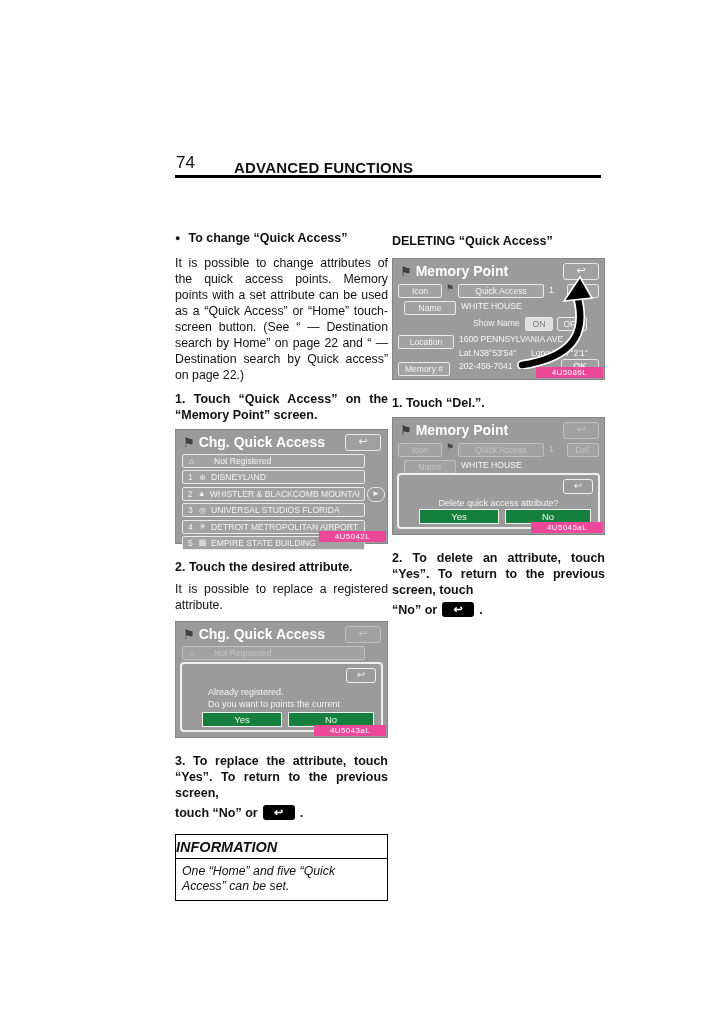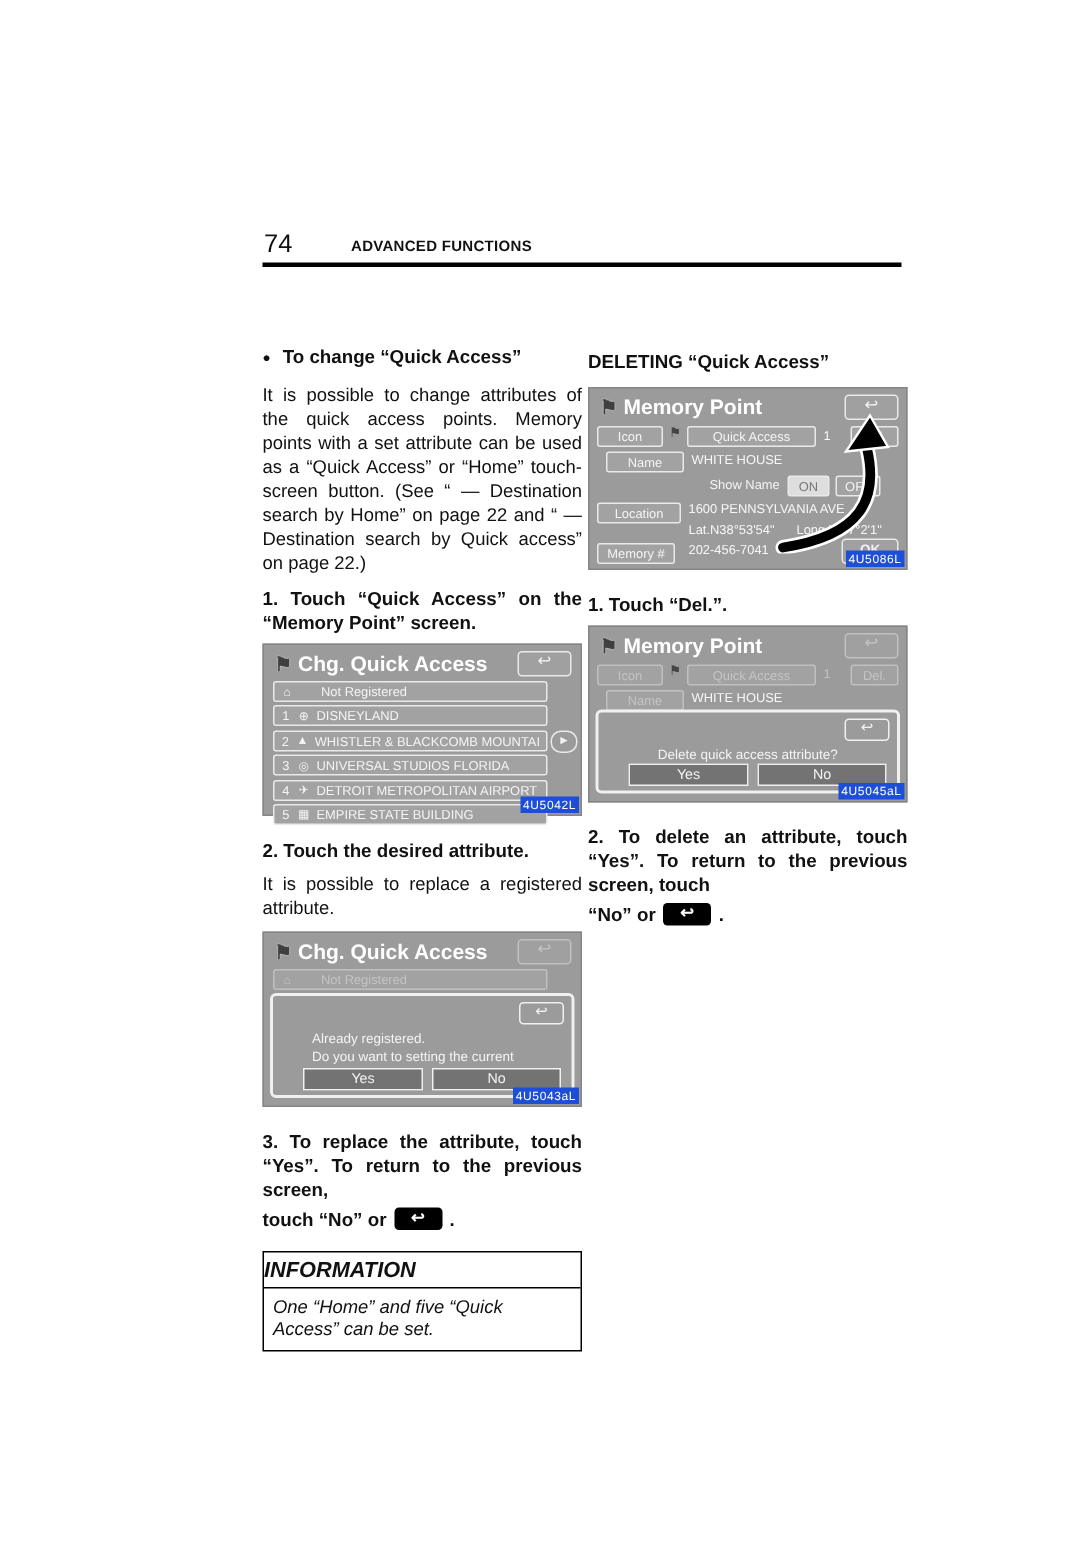--- a/index.html
+++ b/index.html
@@ -1,42 +1,42 @@
 <!DOCTYPE html>
 <html><head>
 <meta charset="utf-8">
 <style>
   html,body{margin:0;padding:0;background:#fff;}
   .page{position:relative;width:728px;height:1030px;background:#fff;overflow:hidden;
         font-family:"Liberation Sans",sans-serif;color:#111;margin-left:32px;}
   
   .pg-num{position:absolute;left:144px;top:153px;font-size:17px;font-family:"Liberation Sans",sans-serif;}
-  .pg-head{position:absolute;left:202px;top:159px;font-size:10px;font-weight:bold;letter-spacing:.2px;}
+  .pg-head{position:absolute;left:202px;top:159px;font-size:15px;font-weight:bold;letter-spacing:.2px;}
   .pg-rule{position:absolute;left:143px;top:175px;width:426px;height:3px;background:#000;}
   
   .col{position:absolute;width:213px;top:231px;}
   .col-l{left:143px;}
   .col-r{left:360px;}
   .para{font-size:12.3px;line-height:16px;text-align:justify;margin:0 0 8px 0;}
   .bullet-head{display:flex;gap:8px;font-weight:bold;font-size:12.5px;margin-bottom:9px;}
   .bullet-head .dot{font-size:9px;line-height:15px;}
   .step{font-weight:bold;font-size:12.5px;line-height:16px;text-align:justify;margin:2px 0 6px 0;}
   .iconline{font-weight:bold;font-size:12.5px;margin:4px 0 10px 0;display:flex;align-items:center;gap:5px;}
   .inline-return{display:inline-block;width:32px;height:15px;background:#000;border-radius:3px;
                  color:#fff;text-align:center;line-height:15px;font-size:11px;}
   
   .info-box{border:1.6px solid #000;margin-top:14px;}
   .info-title{font-weight:bold;font-style:italic;font-size:14.5px;text-align:left;
               padding:4px 0 3px;border-bottom:1.6px solid #000;}
   .info-body{font-weight:normal;font-style:italic;font-size:12.3px;line-height:15px;padding:5px 6px 6px;}
   
   .screen{position:relative;width:211px;background:#9b9b9b;border:1px solid #858585;
           font-family:"Liberation Sans",sans-serif;margin-bottom:15px;}
-  .cap{position:absolute;right:1px;bottom:1px;background:#1d4ed8;color:#fff;font-size:8px;
-       padding:1px 2px;letter-spacing:.4px;}
+  .cap{position:absolute;right:1px;bottom:1px;background:#ec4899;color:#fff;font-size:8px;
+       padding:1px 16px;letter-spacing:.4px;}
   .s-title{position:absolute;left:7px;top:4px;color:#fff;font-weight:bold;font-size:14px;
            display:flex;align-items:center;gap:4px;white-space:nowrap;}
   .s-title .flag{color:#3f3f3f;font-size:13px;text-shadow:0 0 1px #eee;}
   .ret{position:absolute;width:34px;height:15px;border:1.6px solid #e9e9e9;border-radius:3px;
        color:#f2f2f2;font-size:11px;line-height:13px;text-align:center;background:#a0a0a0;}
   .btn{border:1px solid #e9e9e9;border-radius:2px;background:#a2a2a2;color:#f4f4f4;
        font-size:8.6px;text-align:center;position:absolute;line-height:12px;height:12px;}
   .dim{color:#c4c4c4!important;border-color:#c0c0c0!important;}
   .dim *{color:#c4c4c4!important;}
   
@@ -46,21 +46,21 @@
         color:#f4f4f4;font-size:8.6px;white-space:nowrap;overflow:hidden;}
   .lrow .n{width:7px;text-align:center;}
   .lrow .g{width:9px;text-align:center;font-size:8px;}
   .next-btn{position:absolute;right:2px;top:57px;width:16px;height:13px;border:1.4px solid #e9e9e9;
             border-radius:7px;color:#f2f2f2;font-size:8px;line-height:12px;text-align:center;}
   
   .dlg{position:absolute;border:2px solid #f0f0f0;border-radius:4px;background:#9b9b9b;}
   .dlg .ret2{position:absolute;right:5px;top:4px;width:28px;height:13px;border:1.5px solid #f0f0f0;
              border-radius:3px;color:#f2f2f2;font-size:10px;line-height:11px;text-align:center;}
   .dlg-txt{position:absolute;color:#f4f4f4;font-size:9px;line-height:12px;}
-  .dlg-btn{position:absolute;bottom:3px;height:13px;border:1px solid #f0f0f0;background:#737373;
+  .dlg-btn{position:absolute;bottom:3px;height:13px;border:1px solid #f0f0f0;background:#15803d;
            color:#f4f4f4;font-size:9.5px;text-align:center;line-height:13px;}
   
   .mp-lbl{position:absolute;color:#f4f4f4;font-size:8.6px;white-space:nowrap;}
   .mp-val{position:absolute;color:#f7f7f7;font-size:8.6px;white-space:nowrap;}
   .on-sel{background:#dedede!important;color:#787878!important;}
   .flag-sm{position:absolute;color:#454545;font-size:9px;}
   .arrow-svg{position:absolute;right:6px;top:12px;pointer-events:none;}
 </style>
 </head>
 <body>
@@ -133,21 +133,21 @@
       </div>
       <div class="ret dim" style="right:6px;top:4px;">↩</div>
       <div class="lrow dim" style="position:absolute;left:6px;right:22px;top:24px;">
         <span class="g">⌂</span>
         <span style="margin-left:14px;">Not Registered</span>
       </div>
       <div class="dlg" style="left:4px;right:4px;top:40px;bottom:5px;">
         <div class="ret2">↩</div>
         <div class="dlg-txt" style="left:26px;top:22px;">
           <div>Already registered.</div>
-          <div>Do you want to setting the current</div>
+          <div>Do you want to points the current</div>
           <div>setting?</div>
         </div>
         <div class="dlg-btn" style="left:20px;width:78px;">Yes</div>
         <div class="dlg-btn" style="left:106px;width:84px;">No</div>
       </div>
       <div class="cap">4U5043aL</div>
     </div>
 
     <p class="step" style="margin-bottom:2px;">3. To replace the attribute, touch “Yes”. To return to the previous screen,</p>
     <div class="iconline">

